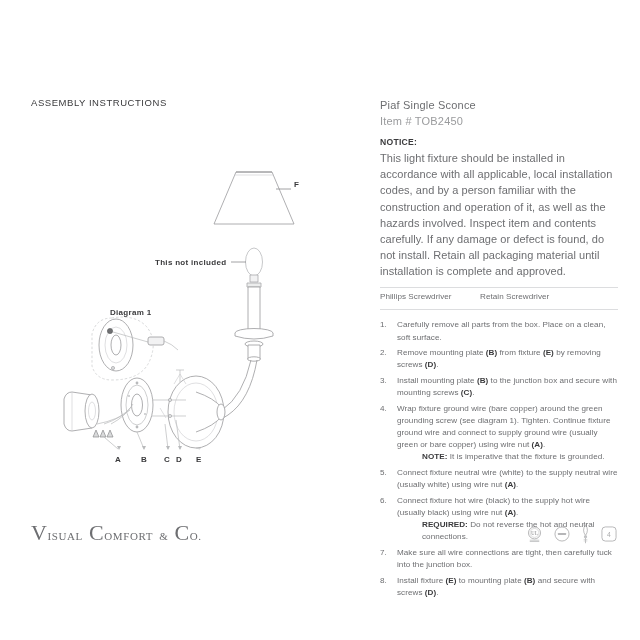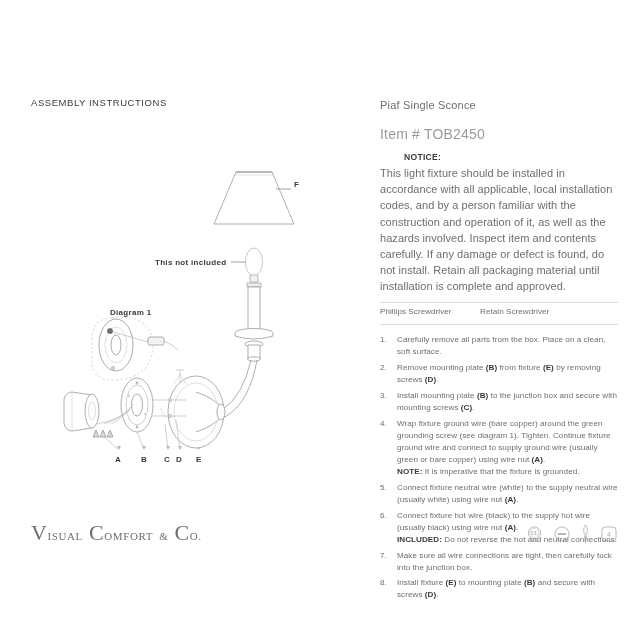--- a/index.html
+++ b/index.html
@@ -35,33 +35,32 @@
     top: 98px;
     width: 238px;
   }
   .product-name {
     font-size: 11px;
     color: #6d6e71;
     letter-spacing: 0.2px;
     line-height: 1.35;
   }
   .item-number {
-    font-size: 14px;
+    font-size: 11px;
     color: #9a9b9d;
     letter-spacing: 0.2px;
-    margin-top: 12px;
+    margin-top: 1px;
     line-height: 1.3;
   }
   .sec-head {
     font-size: 8.6px;
     font-weight: bold;
     color: #3a3a3c;
     letter-spacing: 0.25px;
     margin-top: 9px;
-    margin-left: 24px;
   }
   .notice-body {
     font-size: 11px;
     line-height: 1.47;
     color: #6d6e71;
     margin-top: 3px;
     letter-spacing: 0.05px;
   }
   .rule {
     height: 1px;
@@ -88,21 +87,21 @@
     margin-bottom: 3.5px;
     letter-spacing: 0.05px;
   }
   .step .num {
     width: 17px;
     flex: 0 0 17px;
     text-align: left;
   }
   .step .txt { flex: 1; }
   .step b { color: #3a3a3c; font-weight: bold; }
-  .step .inline-note { display: block; }
+  .step .inline-note { display: block; margin-left: 25px; }
   .step .inline-note b { color: #3a3a3c; }
 
   
   .diagram { position: absolute; left: 0; top: 0; }
   .lbl {
     position: absolute;
     font-size: 8px;
     font-weight: bold;
     color: #3a3a3c;
     letter-spacing: 0.3px;
@@ -286,21 +285,21 @@
         <div class="step">
           <div class="num">4.</div>
           <div class="txt">Wrap fixture ground wire (bare copper) around the green grounding screw (see diagram 1). Tighten. Continue fixture ground wire and connect to supply ground wire (usually green or bare copper) using wire nut <b>(A)</b>.<span class="inline-note"><b>NOTE:</b> It is imperative that the fixture is grounded.</span></div>
         </div>
         <div class="step">
           <div class="num">5.</div>
           <div class="txt">Connect fixture neutral wire (white) to the supply neutral wire (usually white) using wire nut <b>(A)</b>.</div>
         </div>
         <div class="step">
           <div class="num">6.</div>
-          <div class="txt">Connect fixture hot wire (black) to the supply hot wire (usually black) using wire nut <b>(A)</b>.<span class="inline-note"><b>INCLUDED:</b> Do not reverse the hot and neutral connections.</span></div>
+          <div class="txt">Connect fixture hot wire (black) to the supply hot wire (usually black) using wire nut <b>(A)</b>.<span class="inline-note"><b>REQUIRED:</b> Do not reverse the hot and neutral connections.</span></div>
         </div>
         <div class="step">
           <div class="num">7.</div>
           <div class="txt">Make sure all wire connections are tight, then carefully tuck into the junction box.</div>
         </div>
         <div class="step">
           <div class="num">8.</div>
           <div class="txt">Install fixture <b>(E)</b> to mounting plate <b>(B)</b> and secure with screws <b>(D)</b>.</div>
         </div>
       </div>

